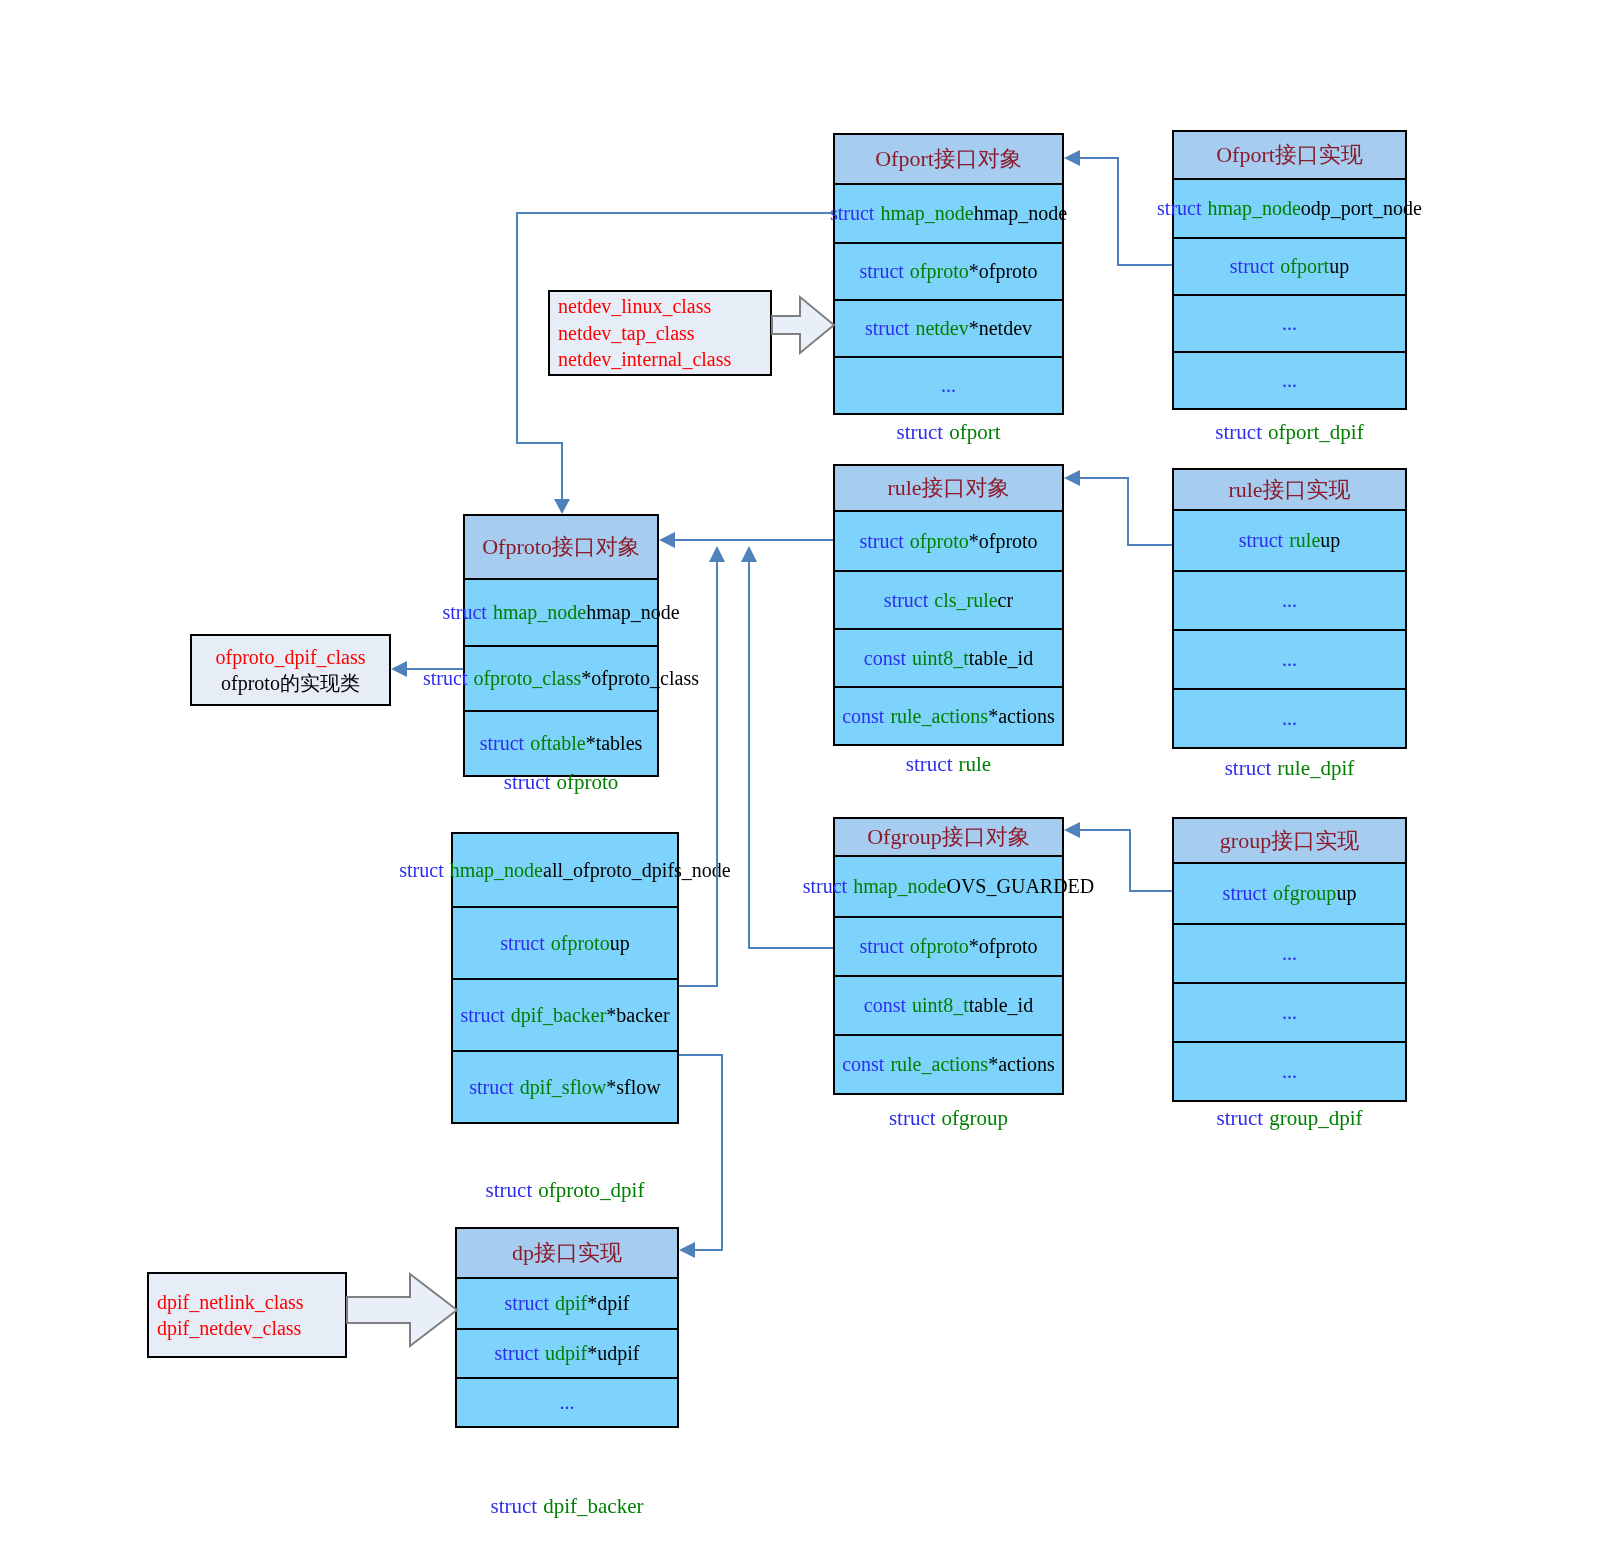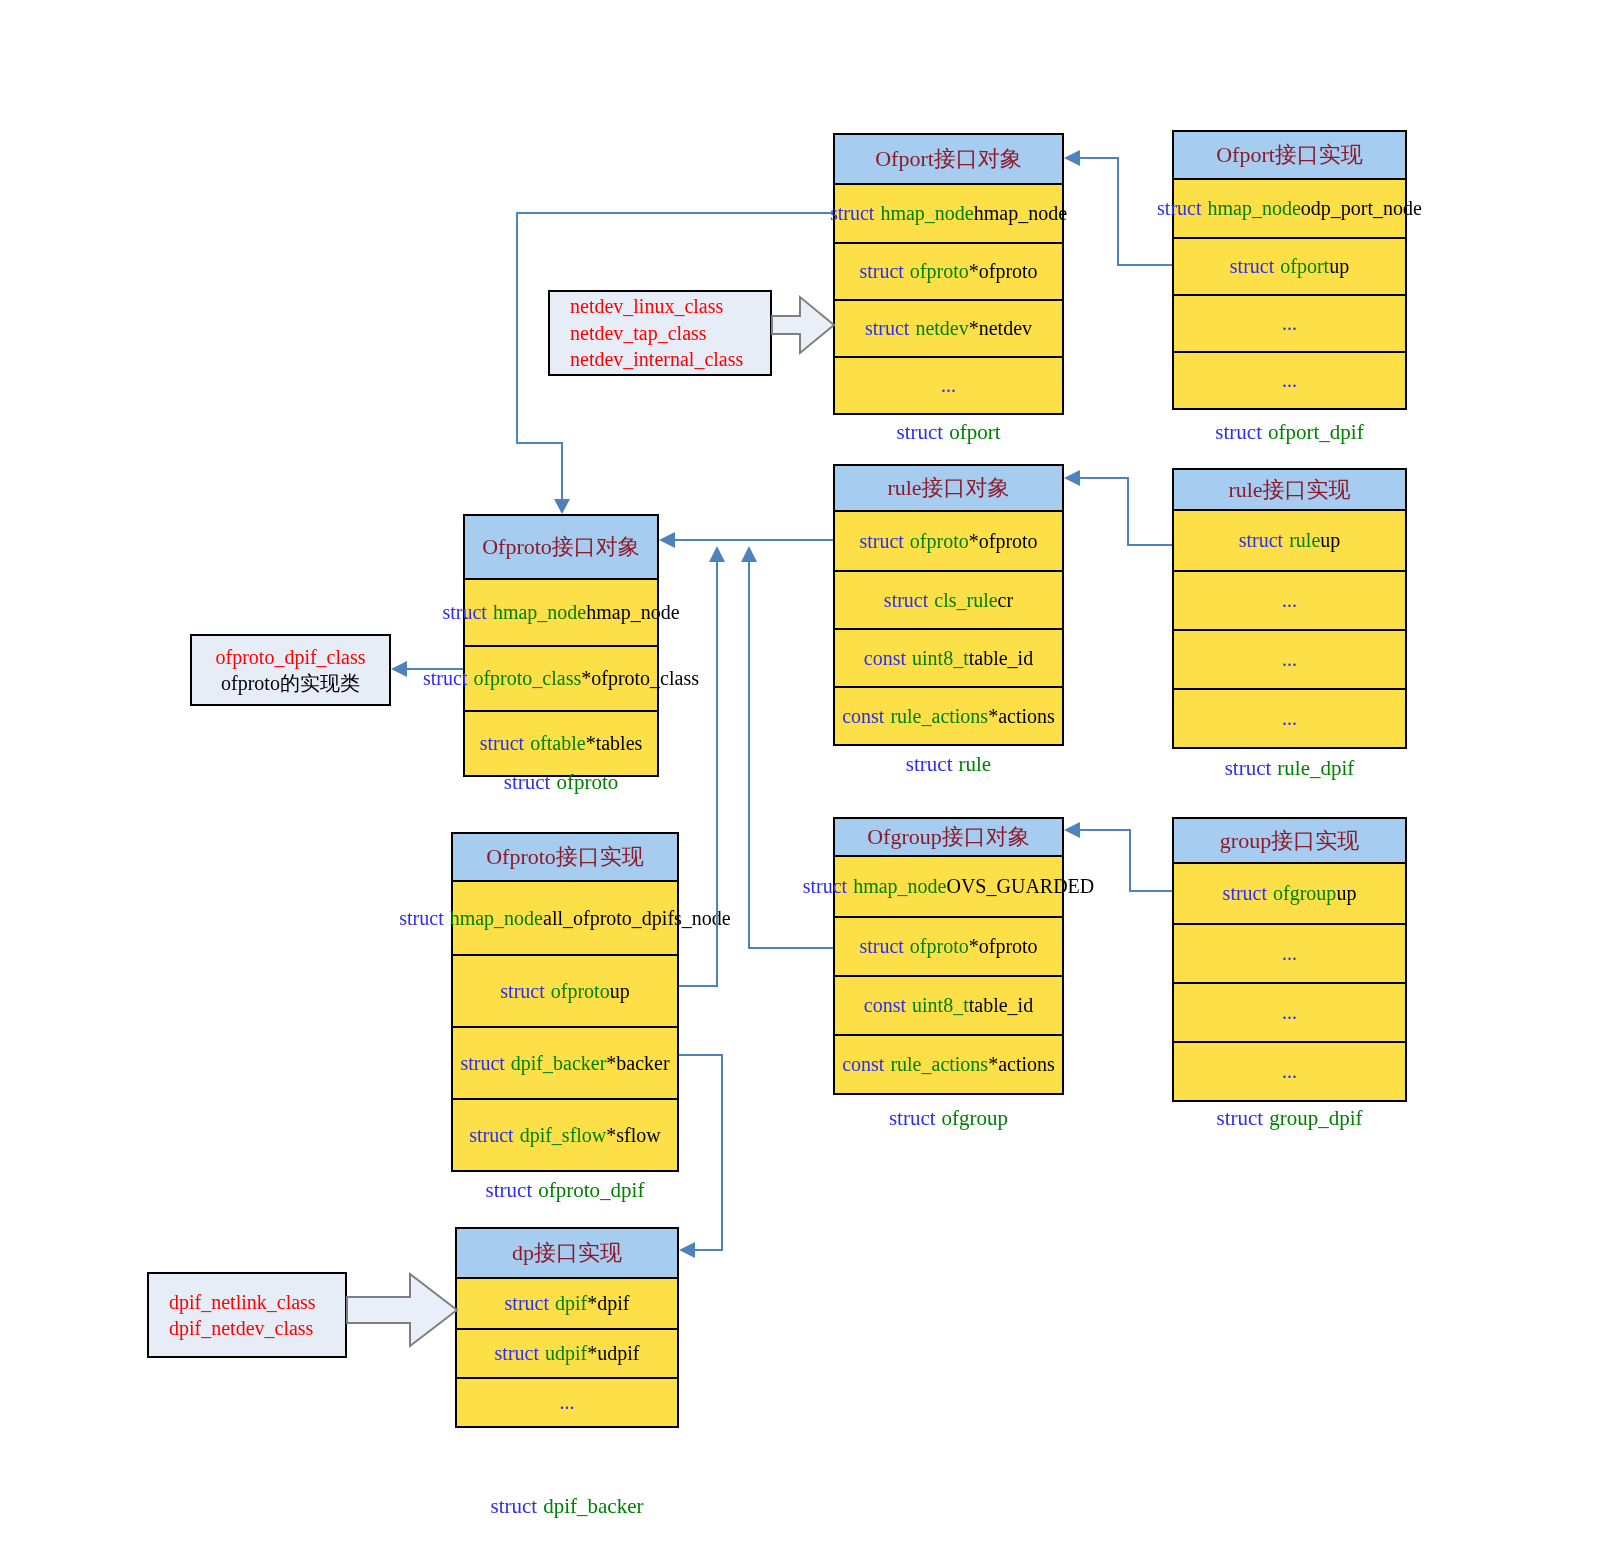--- a/index.html
+++ b/index.html
@@ -1,19 +1,19 @@
 <!DOCTYPE html>
 <html><head>
 <meta charset="utf-8">
 <style>
   html,body{margin:0;padding:0;background:#ffffff;}
   #canvas{position:relative;width:1616px;height:1542px;background:#ffffff;
           font-family:"Liberation Serif","DejaVu Serif",serif;overflow:hidden;}
   
-  .sbox{position:absolute;box-sizing:border-box;border:2px solid #000;background:#fde047;}
+  .sbox{position:absolute;box-sizing:border-box;border:2px solid #000;background:#7dd3fc;}
   .hdr{box-sizing:border-box;background:#A6CCF0;border-bottom:2px solid #000;
        display:flex;align-items:center;justify-content:center;
        color:#8B1B2B;font-size:22px;}
   .row{box-sizing:border-box;display:flex;flex-direction:row;align-items:center;justify-content:center;
        font-size:20px;line-height:1.22;}
   .row + .row{border-top:2px solid #000;}
   .kw{color:#2E2EEF;margin-right:6px;}
   .ty{color:#008000;}
   .l2{color:#000;}
   .dotstxt{color:#2E2EEF;}
@@ -27,21 +27,21 @@
   .bx7 .hdr{height:38px}.bx7 .row{height:59px}
   .bx8 .hdr{height:45px}.bx8 .row{height:59px}
   .bx9 .hdr{height:50px}.bx9 .row{height:49px}
   
   .blabel{position:absolute;text-align:center;font-size:21px;}
   
   .cbox{position:absolute;box-sizing:border-box;border:2px solid #000;background:#E7EDF7;
         font-size:20px;line-height:1.32;display:flex;flex-direction:column;justify-content:center;}
   .cbox .red{color:#FF0000;}
   .cbox .blk{color:#000;}
-  .leftpad{padding-left:20px;}
+  .leftpad{padding-left:8px;}
   .centered{text-align:center;}
   
   .arrowlabel{position:absolute;text-align:center;font-size:20px;color:#000;}
   svg.overlay{position:absolute;left:0;top:0;pointer-events:none;}
 </style>
 </head>
 <body>
 
 <div id="canvas">
 
@@ -144,21 +144,20 @@
     <div class="row">
       <div class="l1"><span class="kw">struct</span><span class="ty">oftable</span></div>
       <div class="l2">*tables</div>
     </div>
   </div>
   <div class="blabel" style="left:463px;top:770px;width:196px">
     <span class="kw">struct</span><span class="ty">ofproto</span>
   </div>
 
   <div class="sbox bx6" style="left:451px;top:832px;width:228px">
-    <div class="hdr">Ofproto接口实现</div>
     <div class="row">
       <div class="l1"><span class="kw">struct</span><span class="ty">hmap_node</span></div>
       <div class="l2">all_ofproto_dpifs_node</div>
     </div>
     <div class="row">
       <div class="l1"><span class="kw">struct</span><span class="ty">ofproto</span></div>
       <div class="l2">up</div>
     </div>
     <div class="row">
       <div class="l1"><span class="kw">struct</span><span class="ty">dpif_backer</span></div>

